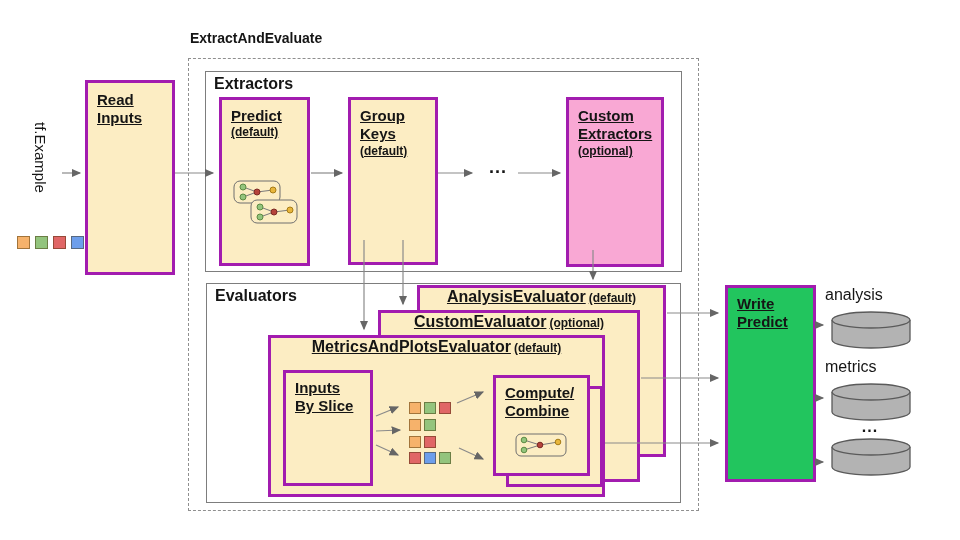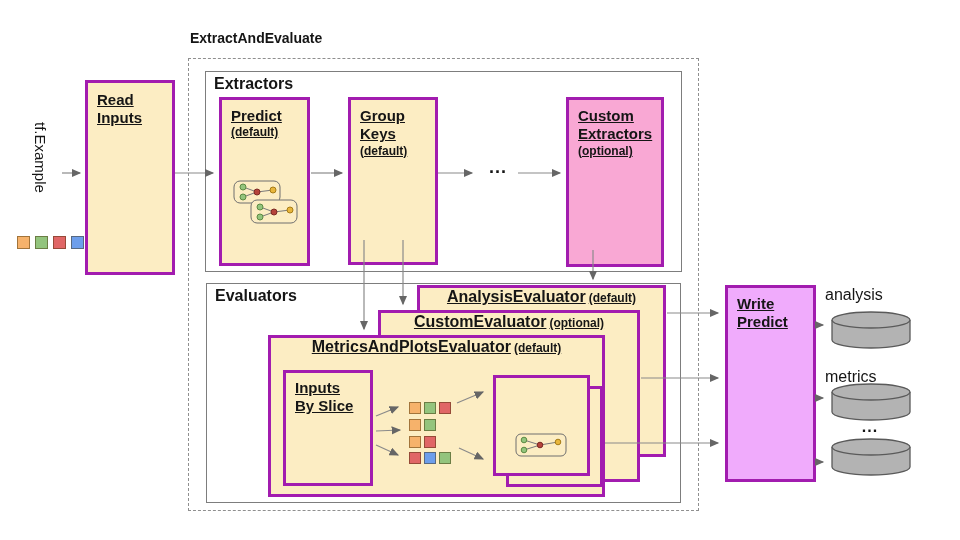--- a/index.html
+++ b/index.html
@@ -121,48 +121,52 @@
 
   <div class="abs" style="left:409px;top:0;z-index:13;">
     <div class="row" style="top:402px;"><span class="sq" style="background-color: rgb(246, 178, 107);"></span><span class="sq" style="background-color: rgb(147, 196, 125);"></span><span class="sq" style="background-color: rgb(224, 102, 102);"></span></div>
     <div class="row" style="top:419px;"><span class="sq" style="background-color: rgb(246, 178, 107);"></span><span class="sq" style="background-color: rgb(147, 196, 125);"></span></div>
     <div class="row" style="top:436px;"><span class="sq" style="background-color: rgb(246, 178, 107);"></span><span class="sq" style="background-color: rgb(224, 102, 102);"></span></div>
     <div class="row" style="top:452px;"><span class="sq" style="background-color: rgb(224, 102, 102);"></span><span class="sq" style="background-color: rgb(109, 158, 235);"></span><span class="sq" style="background-color: rgb(147, 196, 125);"></span></div>
   </div>
 
   <div class="abs tan" style="left: 506px; top: 386px; width: 97px; height: 101px; z-index: 13; background-color: rgb(252, 237, 195);"></div>
   <div class="abs tan" style="left: 493px; top: 375px; width: 97px; height: 101px; z-index: 14; background-color: rgb(252, 237, 195);">
+    <div class="bl" style="padding:6px 0 0 9px;">
+      <div>Compute/</div>
+      <div>Combine</div>
+    </div>
     <svg style="position:absolute;left:18px;top:54px;" width="58" height="28">
       <rect x="2" y="2" width="50" height="22" rx="5" fill="#FCEDC3" stroke="#6f6f6f"></rect>
       <g stroke="#7a7a7a" stroke-width="1">
         <line x1="10" y1="8" x2="26" y2="13"></line>
           <line x1="10" y1="18" x2="26" y2="13"></line>
           <line x1="26" y1="13" x2="44" y2="10"></line>
         <circle cx="10" cy="8" r="2.8" fill="#93C47D" stroke="#5d8a43"></circle>
           <circle cx="10" cy="18" r="2.8" fill="#93C47D" stroke="#5d8a43"></circle>
         <circle cx="26" cy="13" r="2.8" fill="#B5433B" stroke="#7c2a24"></circle>
           <circle cx="44" cy="10" r="2.8" fill="#E8B63C" stroke="#a67c16"></circle>
       </g>
     </svg>
   </div>
 
-  <div class="abs tan" style="left: 725px; top: 285px; width: 91px; height: 197px; background-color: #f0abfc;">
+  <div class="abs tan" style="left: 725px; top: 285px; width: 91px; height: 197px; background-color: #22c55e;">
     <div class="bl" style="padding:7px 0 0 9px;">
       <div>Write</div>
       <div>Predict</div>
     </div>
   </div>
 
   <div class="abs outlabel" style="left:825px;top:286px;width:90px;">analysis</div>
   <svg class="abs" style="left:829px;top:309px;" width="84" height="44">
     <path d="M3,11 L3,31 A39,8 0 0 0 81,31 L81,11" fill="#B3B3B3" stroke="#5a5a5a" stroke-width="1.3"></path>
     <ellipse cx="42" cy="11" rx="39" ry="8" fill="#B3B3B3" stroke="#5a5a5a" stroke-width="1.3"></ellipse>
   </svg>
 
-  <div class="abs outlabel" style="left:825px;top:368px;width:90px;">metrics</div>
+  <div class="abs outlabel" style="left:825px;top:358px;width:90px;">metrics</div>
   <svg class="abs" style="left:829px;top:381px;" width="84" height="44">
     <path d="M3,11 L3,31 A39,8 0 0 0 81,31 L81,11" fill="#B3B3B3" stroke="#5a5a5a" stroke-width="1.3"></path>
     <ellipse cx="42" cy="11" rx="39" ry="8" fill="#B3B3B3" stroke="#5a5a5a" stroke-width="1.3"></ellipse>
   </svg>
 
   <div class="abs dots" style="left:825px;top:419px;width:90px;font-size:16px;">...</div>
   <svg class="abs" style="left:829px;top:436px;" width="84" height="44">
     <path d="M3,11 L3,31 A39,8 0 0 0 81,31 L81,11" fill="#B3B3B3" stroke="#5a5a5a" stroke-width="1.3"></path>
     <ellipse cx="42" cy="11" rx="39" ry="8" fill="#B3B3B3" stroke="#5a5a5a" stroke-width="1.3"></ellipse>
   </svg>

